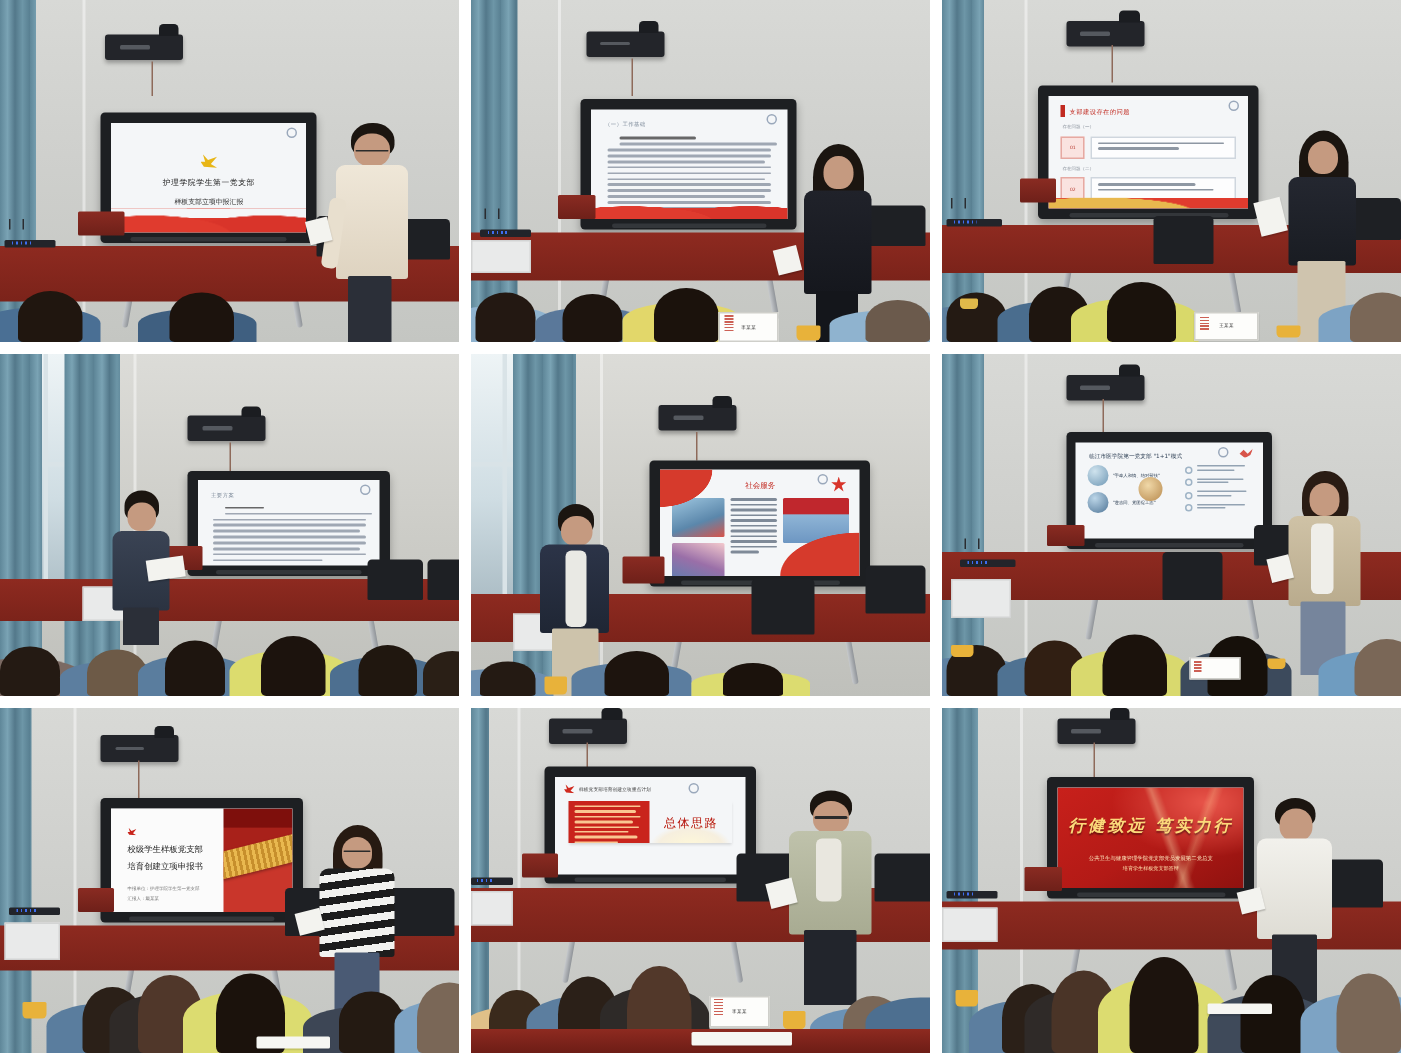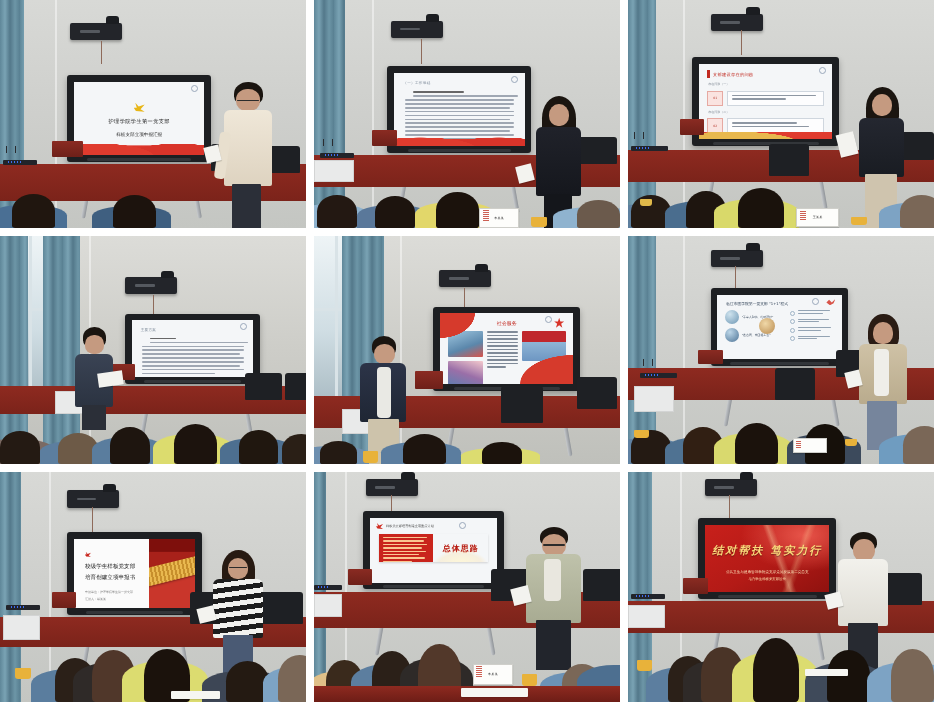--- a/index.html
+++ b/index.html
@@ -282,21 +282,21 @@
   .bn-left .ln { height:1.4px; background:#ffd9a0; opacity:.9; margin-bottom:2px; border-radius:1px; }
   .bn-right {
     width:50%;
     background:
       radial-gradient(ellipse at 50% 110%, #fff3c4 0%, #f0a a 1%, transparent 45%),
       linear-gradient(180deg,#f2a42a 0%, #e8821f 55%, #d8661b 100%);
     position:relative;
     display:flex; align-items:center; justify-content:center;
   }
   .bn-right .zt {
-    font-size:8px; color:#b5140d; font-weight:bold; letter-spacing:1px;
+    font-size:8px; color:#b5140d; font-weight:normal; letter-spacing:1px;
     text-shadow:0 1px 0 rgba(255,240,200,.5);
   }
   .bn-sunray{
     position:absolute; left:0; right:0; bottom:0; height:45%;
     background: radial-gradient(ellipse at 50% 120%, rgba(255,248,214,.95) 0%, rgba(255,210,120,.2) 55%, transparent 70%);
   }
 
   
   .sp-wrap { position:absolute; inset:0; display:flex; }
   .sp-left { width:62%; background:#fbfbfb; padding:11% 0 0 9%; }
@@ -1003,21 +1003,21 @@
     <div class="curtain left" style="width:8%"></div>
     <div class="wall-edge" style="left:17%"></div>
 
     <div class="projector" style="left:25%; top:3%"></div>
     <div class="proj-cable" style="left:33%; top:10%; height:10%"></div>
 
     <div class="display" style="left:23%; top:20%; width:45%; height:35%">
       <div class="screen">
         <div class="slide">
           <div class="hero-red"></div>
-          <div class="hero-cal">结对帮扶  笃实力行</div>
+          <div class="hero-cal">行健致远  笃实力行</div>
           <div class="hero-l1">公共卫生与健康管理学院党支部党员发展第二党总支</div>
           <div class="hero-l2">培育学生样板党支部答辩</div>
 
         </div>
       </div>
       <div class="bezel-bottom"></div>
     </div>
 
     <div class="stand-bar" style="left:26%; width:40%; top:58%"></div>
     <div class="stand-leg" style="left:30%; top:60%; height:22%; transform:rotate(10deg)"></div>

